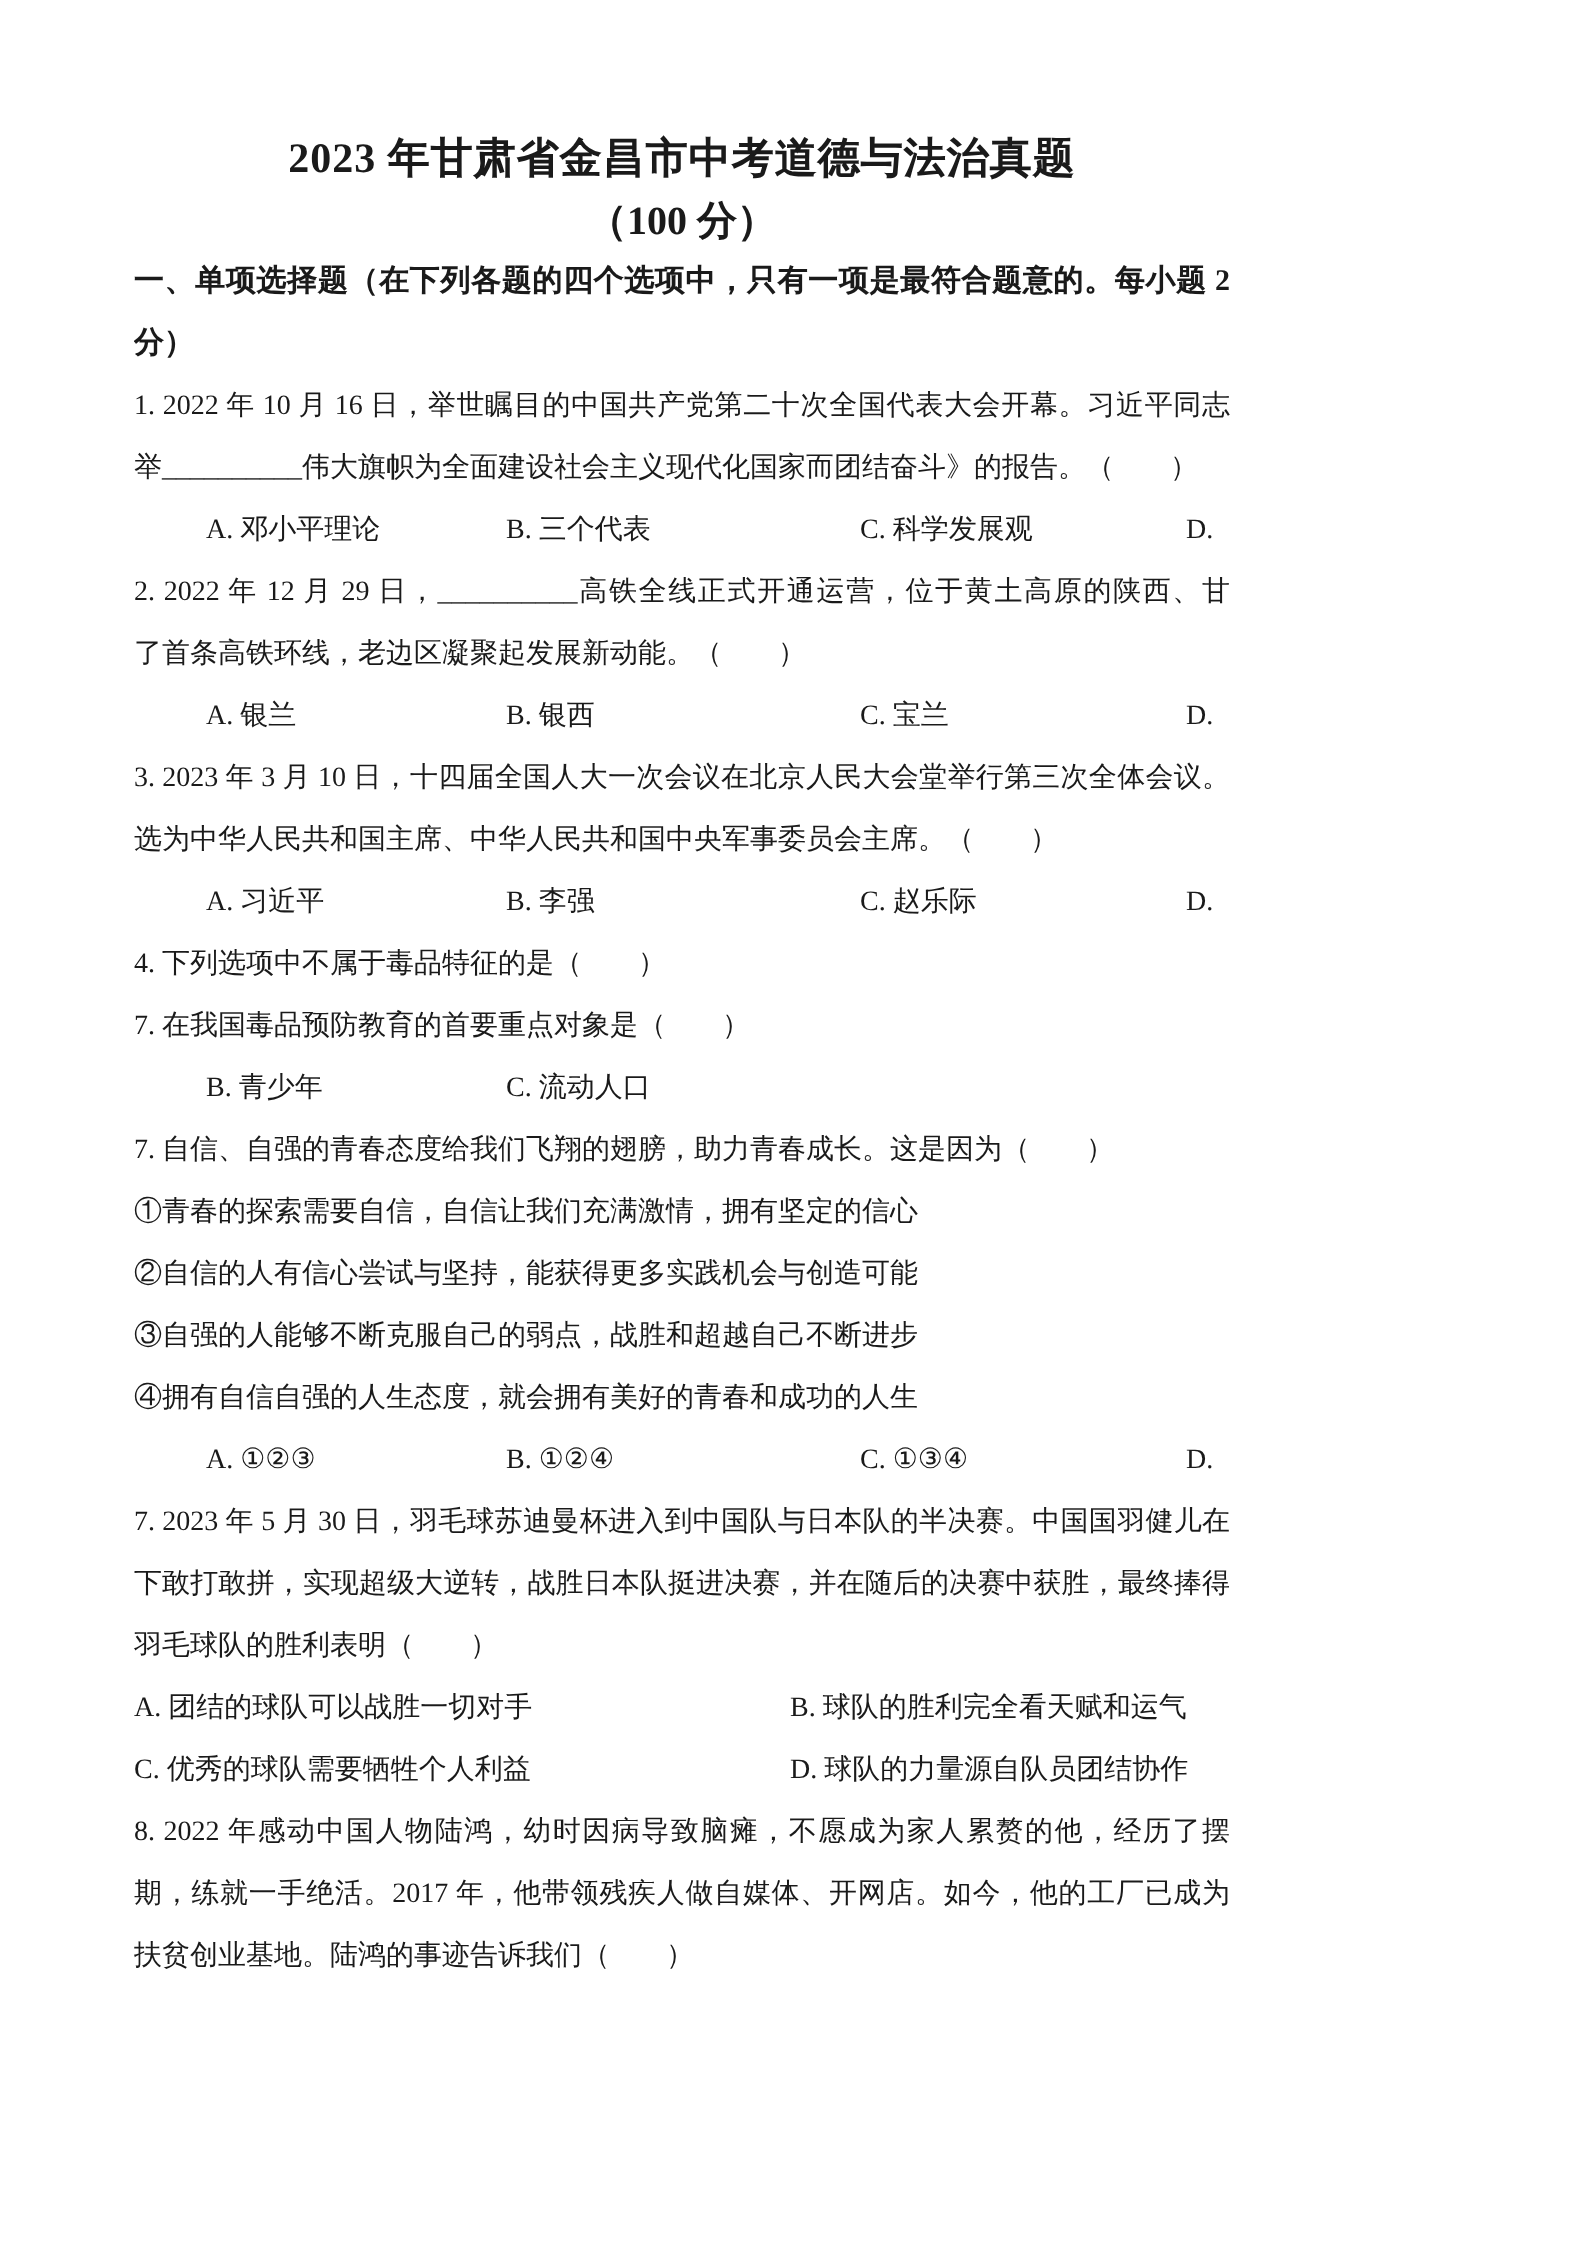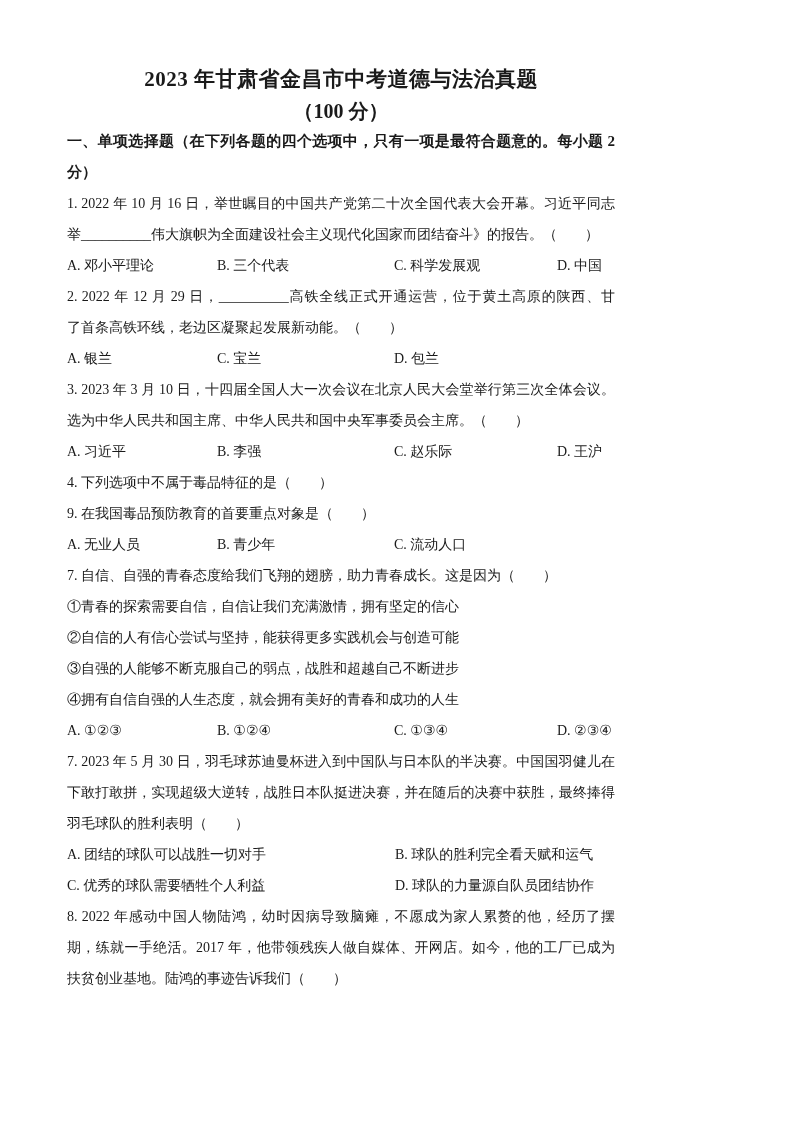--- a/index.html
+++ b/index.html
@@ -29,21 +29,21 @@
   .section-header .line { font-weight:bold; font-size:15px; }
   .line {
     line-height:31px;
     height:31px;
     overflow:hidden;
     white-space:normal;
   }
   
   .j { text-align:justify; text-align-last:justify; }
   .options { display:grid; }
-  .cols4 { grid-template-columns:150px 177px 163px 1fr; }
+  .cols4 { grid-template-columns:150px 177px 163px 1fr;margin-left:36px; }
   .cols2 { grid-template-columns:328px 1fr; }
   .opt { display:block; overflow:hidden; }
 </style>
 </head>
 <body>
 
 <div class="page">
 
   <div class="title">2023 年甘肃省金昌市中考道德与法治真题</div>
   <div class="subtitle">（100 分）</div>
@@ -62,20 +62,21 @@
       <span class="opt">C. 科学发展观</span>
       <span class="opt">D. 中国特色社会主义</span>
     </div>
   </section>
 
   <section class="question">
     <div class="line j">2. 2022 年 12 月 29 日，__________高铁全线正式开通运营，位于黄土高原的陕西、甘肃、宁夏三省区迎来</div>
     <div class="line">了首条高铁环线，老边区凝聚起发展新动能。（　　）</div>
     <div class="line options cols4">
       <span class="opt">A. 银兰</span>
+      <span class="opt">B. 银西</span>
       <span class="opt">C. 宝兰</span>
       <span class="opt">D. 包兰</span>
     </div>
   </section>
 
   <section class="question">
     <div class="line j">3. 2023 年 3 月 10 日，十四届全国人大一次会议在北京人民大会堂举行第三次全体会议。__________全票当</div>
     <div class="line">选为中华人民共和国主席、中华人民共和国中央军事委员会主席。（　　）</div>
     <div class="line options cols4">
       <span class="opt">A. 习近平</span>
@@ -83,23 +84,22 @@
       <span class="opt">C. 赵乐际</span>
       <span class="opt">D. 王沪宁</span>
     </div>
   </section>
 
   <section class="question">
     <div class="line">4. 下列选项中不属于毒品特征的是（　　）</div>
   </section>
 
   <section class="question">
-    <div class="line">9. 在我国毒品预防教育的首要重点对象是（　　）</div>
+    <div class="line">7. 在我国毒品预防教育的首要重点对象是（　　）</div>
     <div class="line options cols4">
-      <span class="opt">A. 无业人员</span>
       <span class="opt">B. 青少年</span>
       <span class="opt">C. 流动人口</span>
     </div>
   </section>
 
   <section class="question">
     <div class="line">7. 自信、自强的青春态度给我们飞翔的翅膀，助力青春成长。这是因为（　　）</div>
     <div class="line">①青春的探索需要自信，自信让我们充满激情，拥有坚定的信心</div>
     <div class="line">②自信的人有信心尝试与坚持，能获得更多实践机会与创造可能</div>
     <div class="line">③自强的人能够不断克服自己的弱点，战胜和超越自己不断进步</div>

